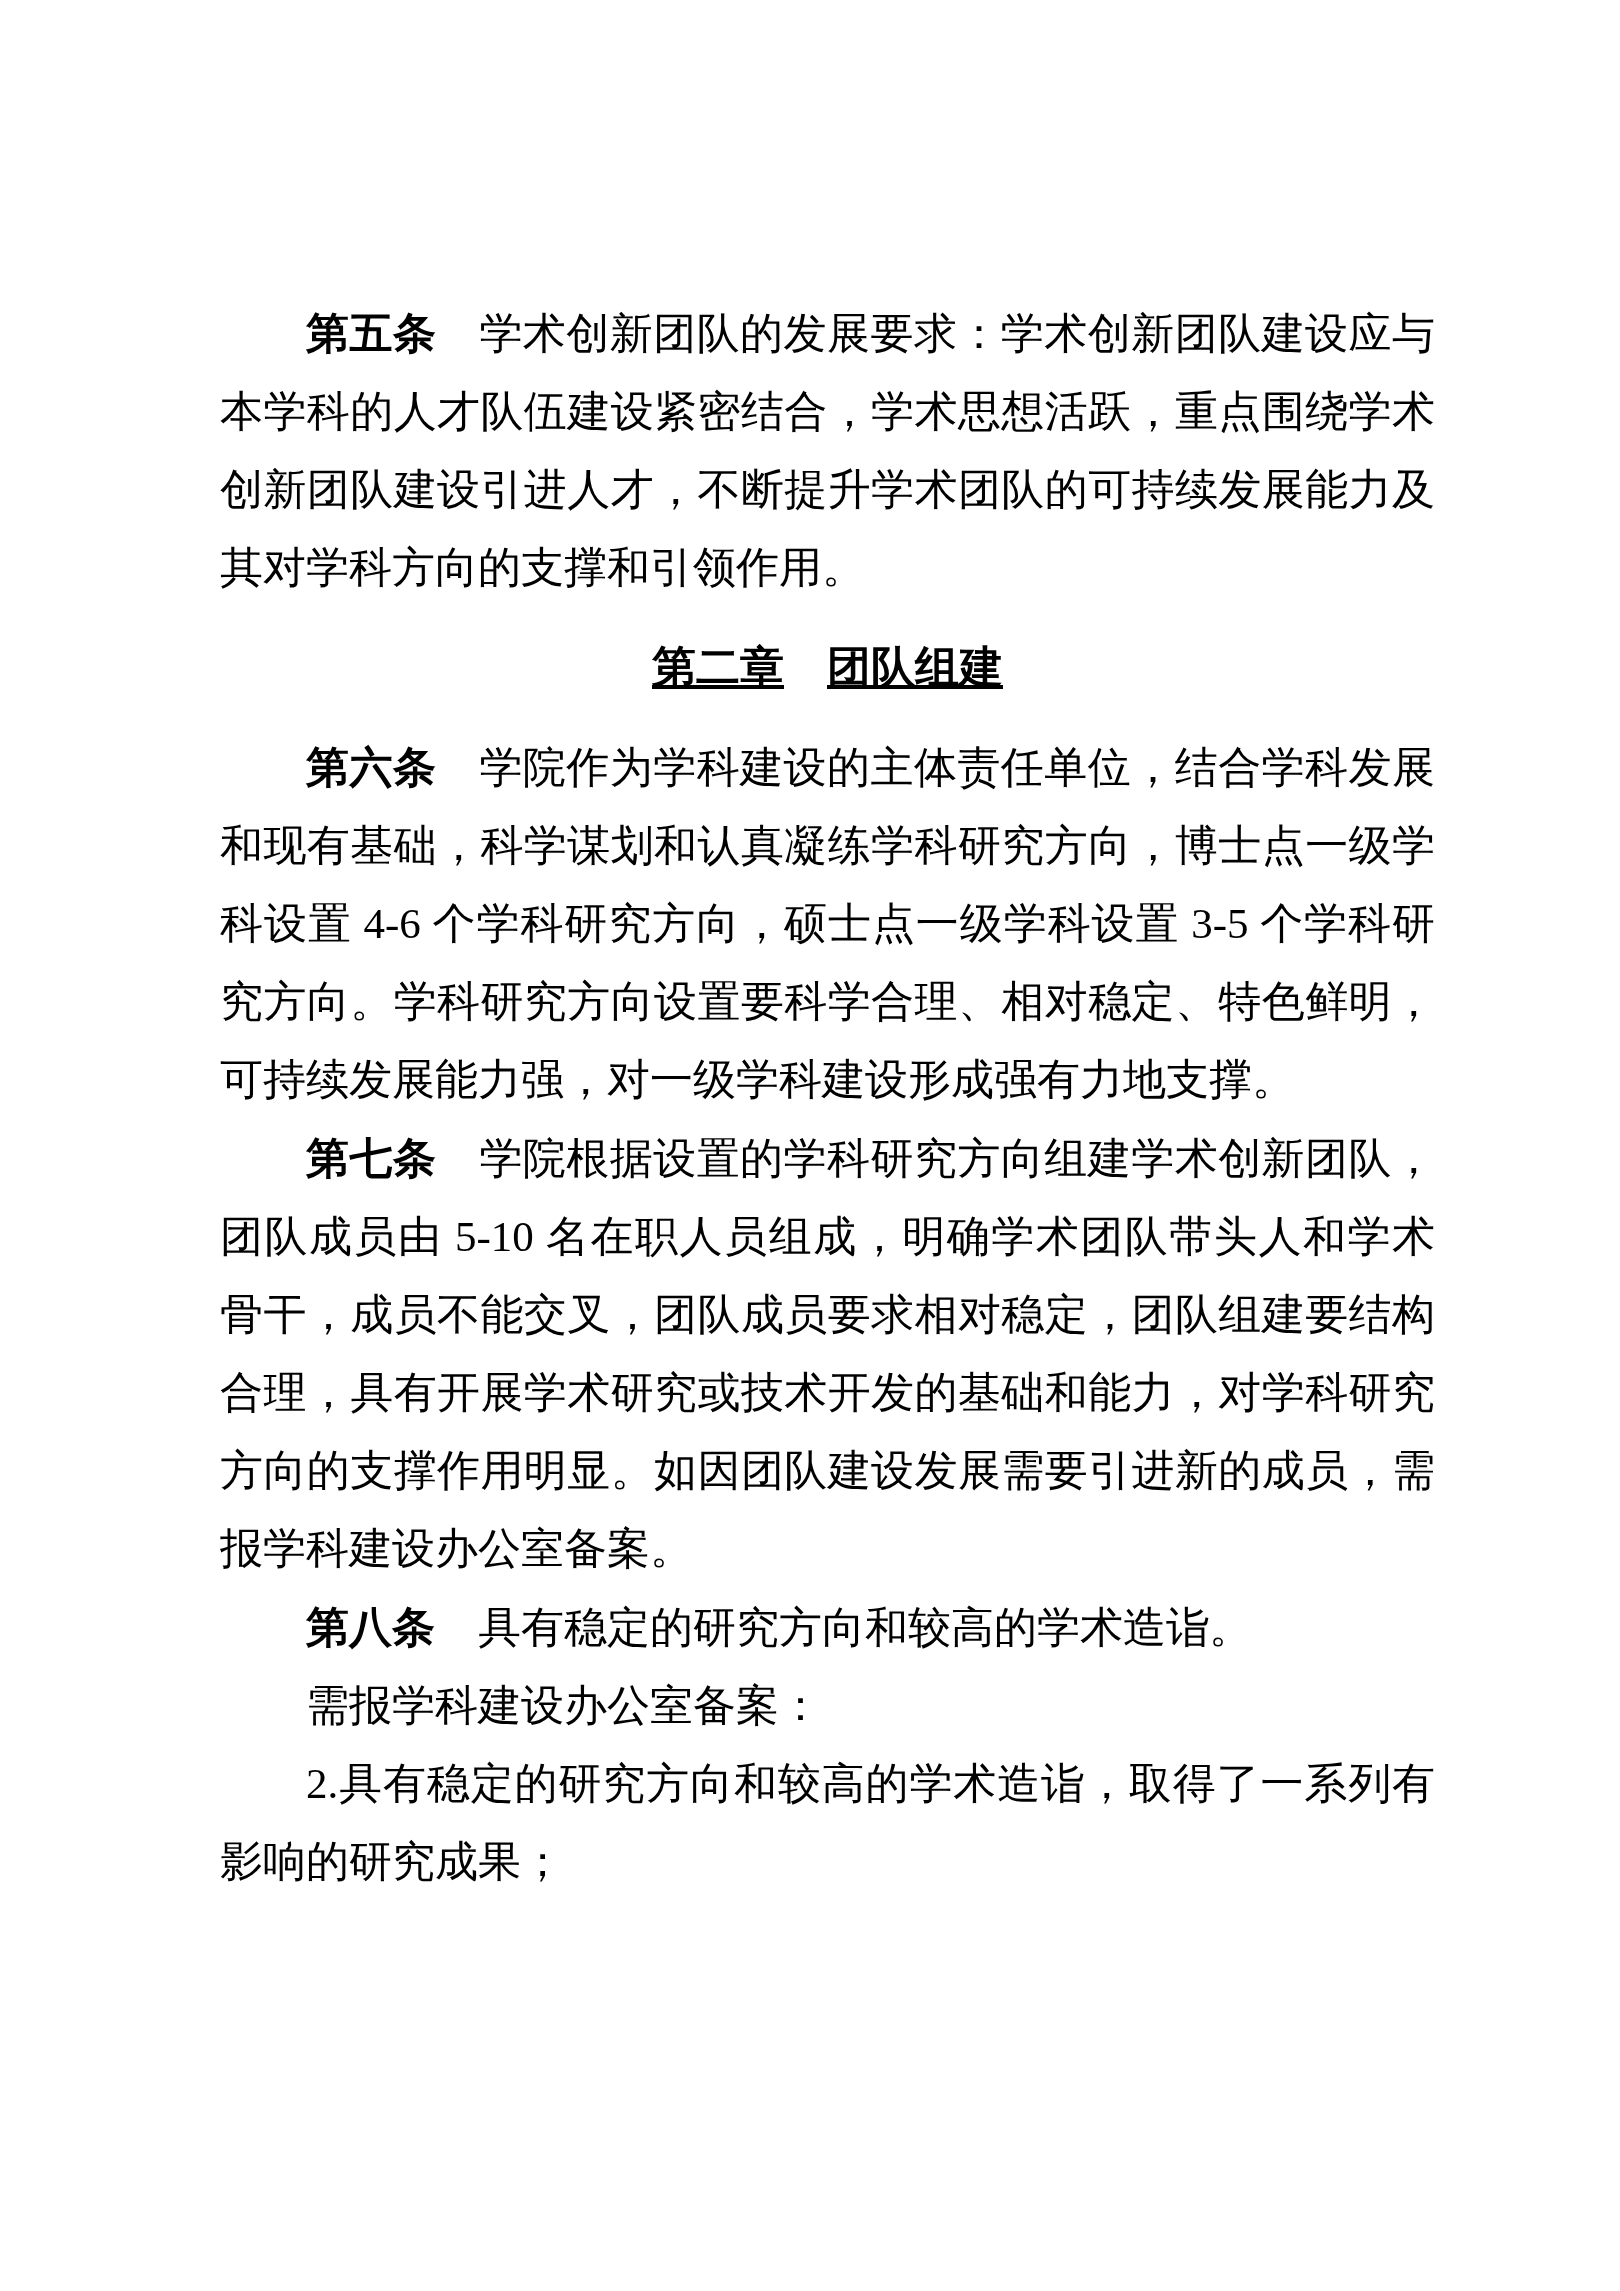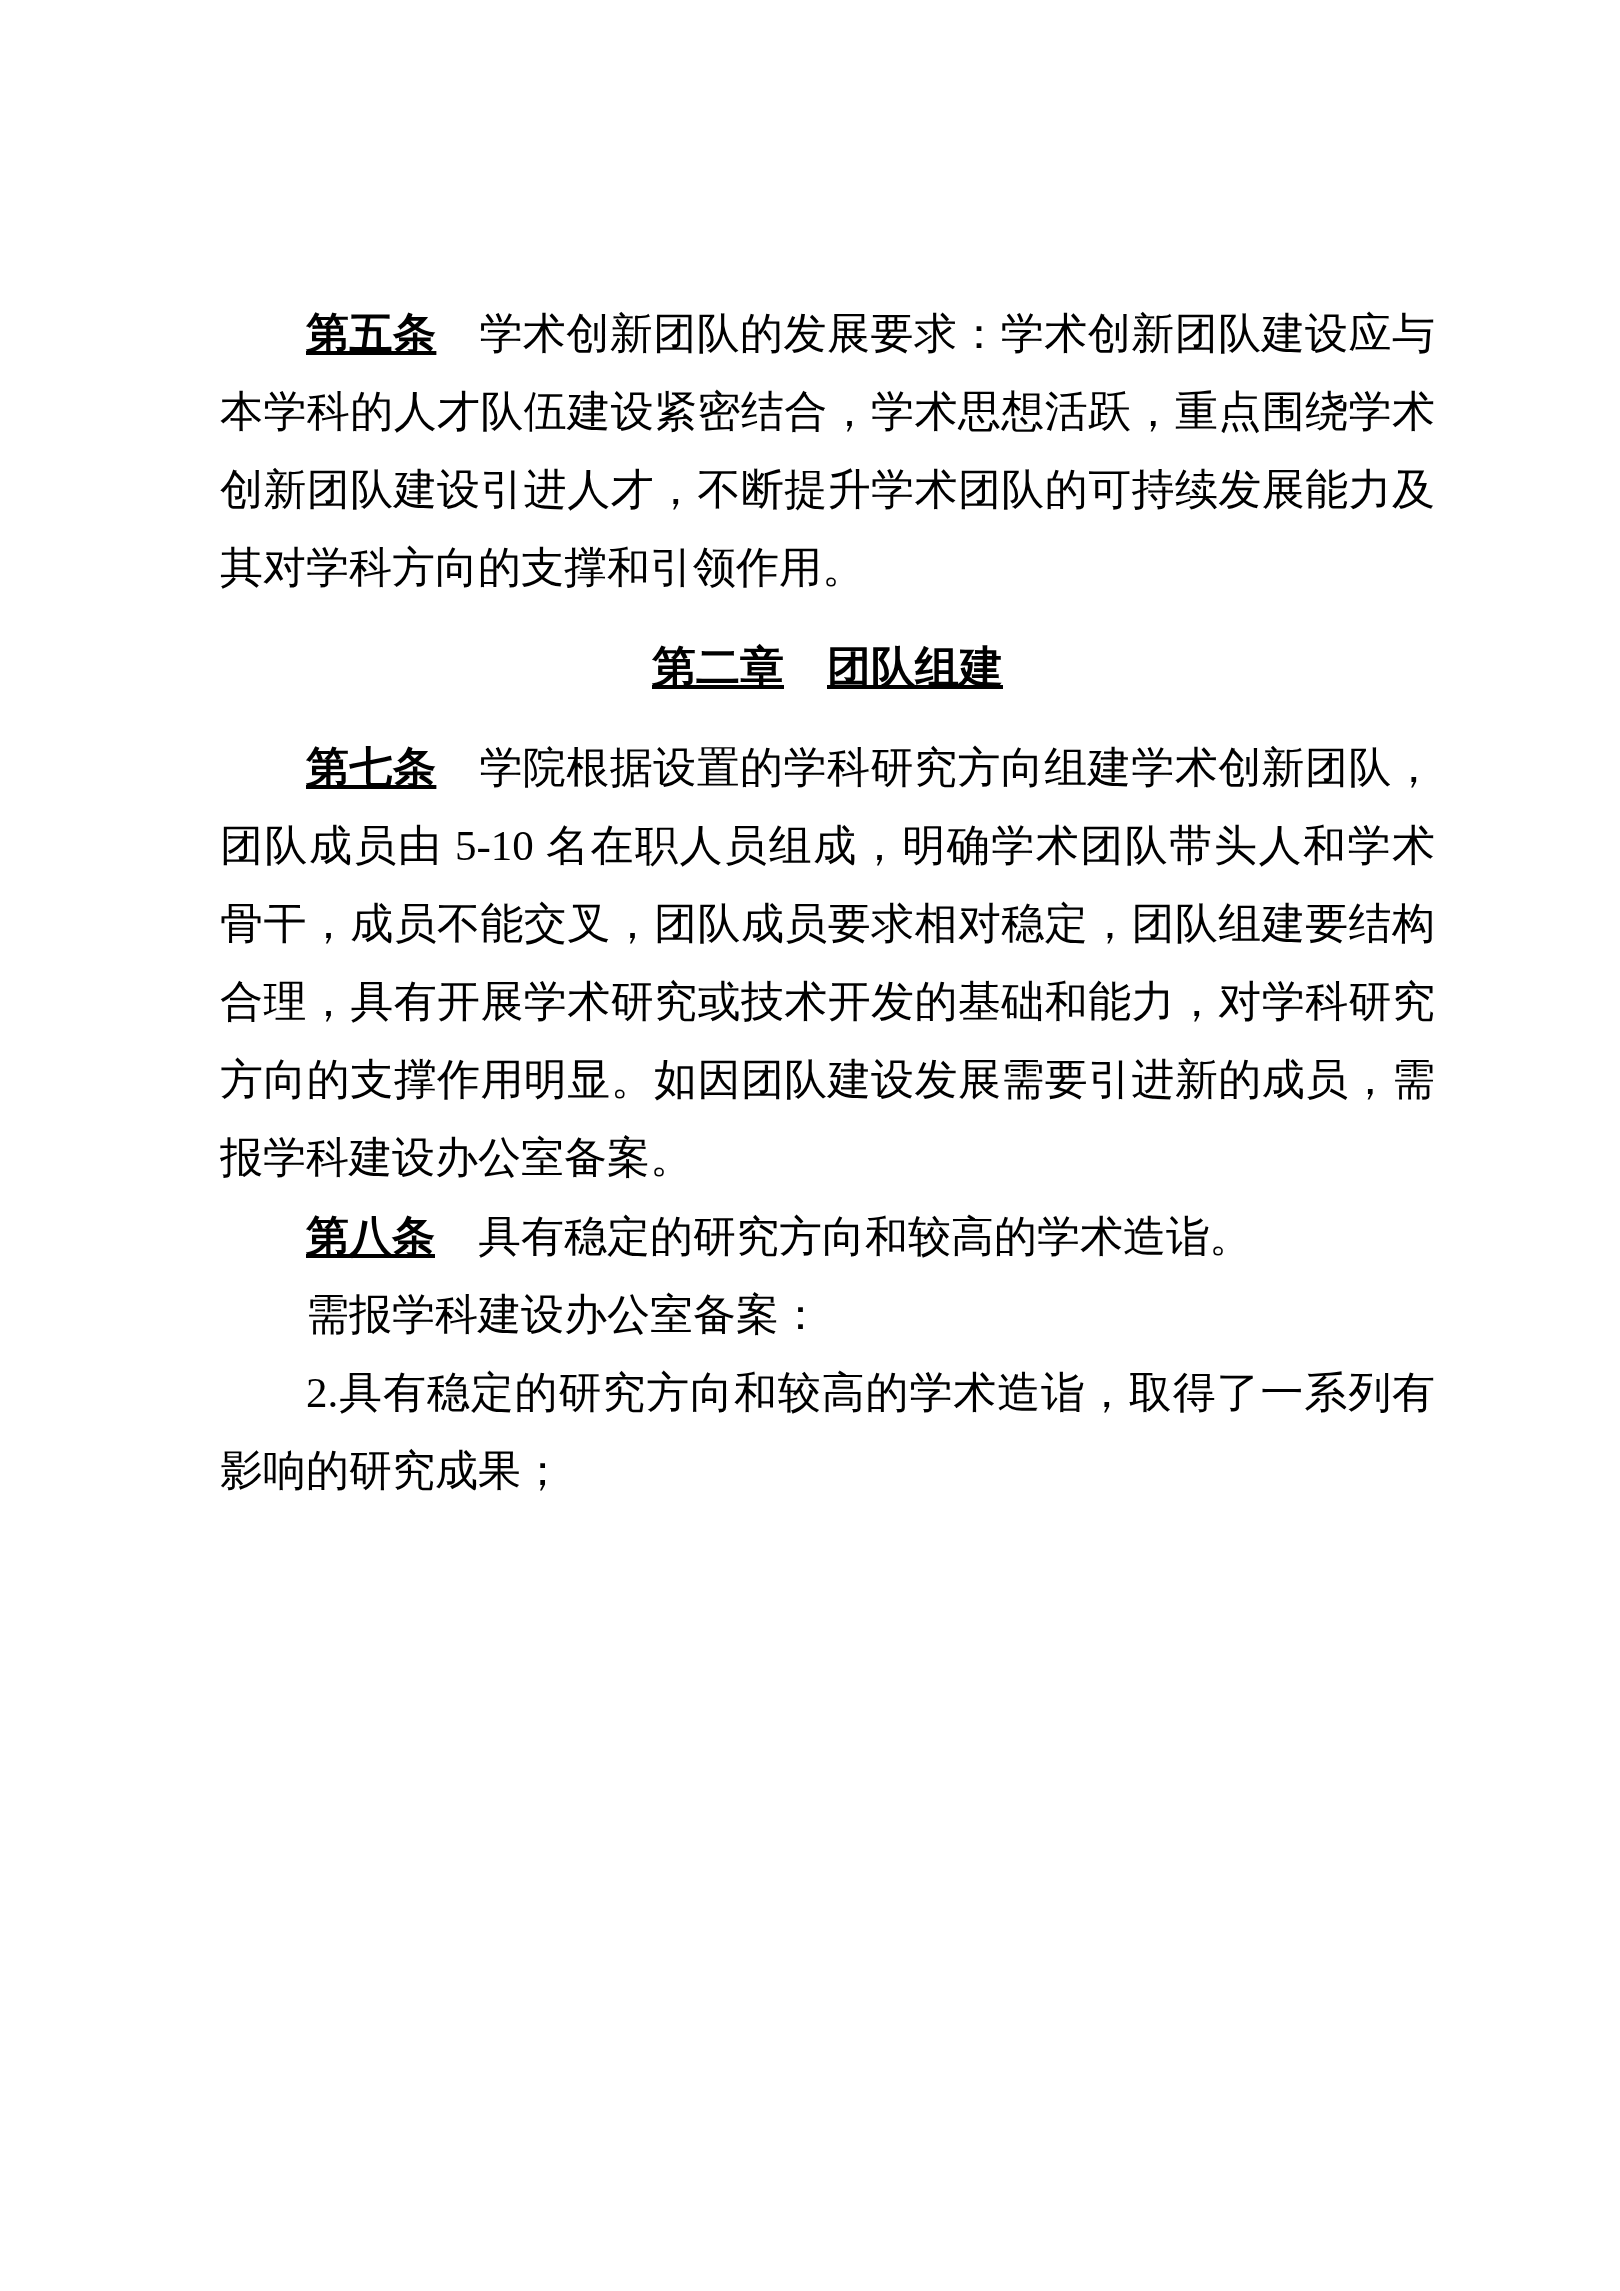--- a/index.html
+++ b/index.html
@@ -24,21 +24,20 @@
     margin: 0;
     text-align: justify;
     text-justify: inter-character;
     text-indent: 86px;
     word-break: break-all;
   }
   .lead {
     font-family: "Liberation Sans", "DejaVu Sans", sans-serif;
     font-weight: 700;
     margin-right: 43px;
-    text-decoration: underline;
   }
   .chapter {
     margin: 21.4px 0;
     text-align: center;
     font-family: "Liberation Sans", "DejaVu Sans", sans-serif;
     font-weight: 700;
     font-size: 44px;
     line-height: 78px;
     text-decoration: underline;
   }
@@ -49,20 +48,21 @@
 </style>
 </head>
 <body>
 
 <div class="page">
 
   <p class="para"><span class="lead">第五条</span><span>学术创新团队的发展要求：学术创新团队建设应与本学科的人才队伍建设紧密结合，学术思想活跃，重点围绕学术创新团队建设引进人才，不断提升学术团队的可持续发展能力及其对学科方向的支撑和引领作用。</span></p>
 
   <h2 class="chapter"><span>第二章</span><span class="chapter-gap"></span><span>团队组建</span></h2>
 
+  <p class="para"><span class="lead">第六条</span><span>学院作为学科建设的主体责任单位，结合学科发展和现有基础，科学谋划和认真凝练学科研究方向，博士点一级学科设置 4-6 个学科研究方向，硕士点一级学科设置 3-5 个学科研究方向。学科研究方向设置要科学合理、相对稳定、特色鲜明，可持续发展能力强，对一级学科建设形成强有力地支撑。</span></p>
 
   <p class="para"><span class="lead">第七条</span><span>学院根据设置的学科研究方向组建学术创新团队，团队成员由 5-10 名在职人员组成，明确学术团队带头人和学术骨干，成员不能交叉，团队成员要求相对稳定，团队组建要结构合理，具有开展学术研究或技术开发的基础和能力，对学科研究方向的支撑作用明显。如因团队建设发展需要引进新的成员，需报学科建设办公室备案。</span></p>
 
   <p class="para"><span class="lead">第八条</span><span>具有稳定的研究方向和较高的学术造诣。</span></p>
 
   <p class="para"><span>需报学科建设办公室备案：</span></p>
 
 
   <p class="para"><span>2.具有稳定的研究方向和较高的学术造诣，取得了一系列有影响的研究成果；</span></p>
 

